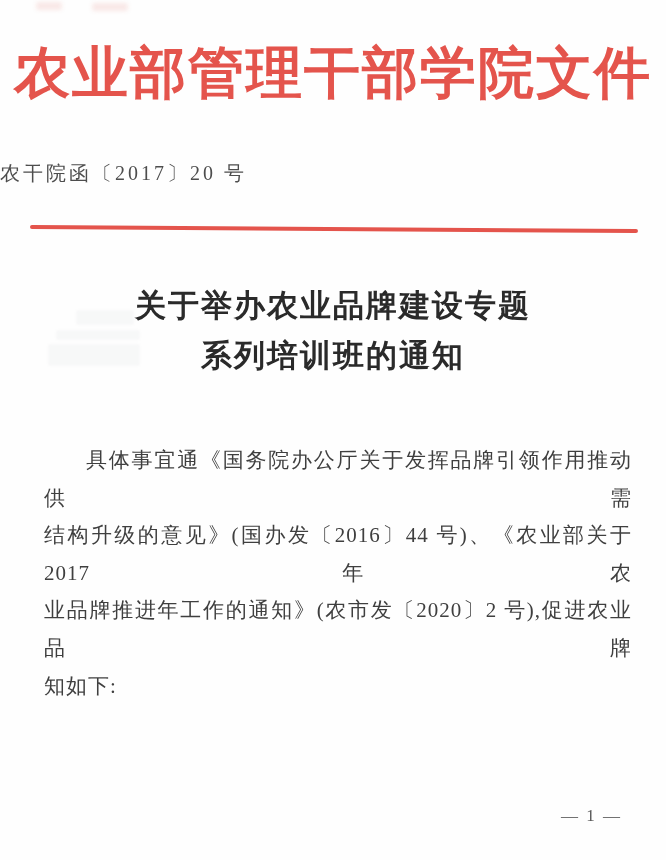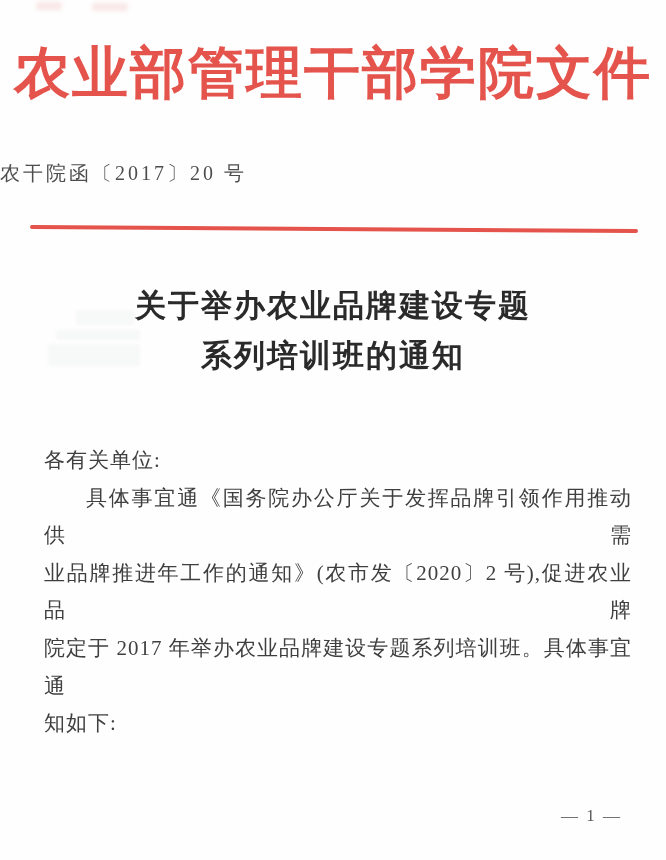--- a/index.html
+++ b/index.html
@@ -129,23 +129,22 @@
   <div class="red-rule"></div>
 
   <div class="artifact bleed" style="top:310px; left:76px; width:58px; height:15px;"></div>
   <div class="artifact bleed" style="top:330px; left:56px; width:84px; height:10px;"></div>
   <div class="artifact bleed" style="top:344px; left:48px; width:92px; height:22px;"></div>
 
   <div class="doc-title l1">关于举办农业品牌建设专题</div>
   <div class="doc-title l2">系列培训班的通知</div>
 
   <div class="body-block">
-    <div class="line">各有关单位:</div>
     <div class="line indent justify-full">具体事宜通《国务院办公厅关于发挥品牌引领作用推动供需</div>
+    <div class="line justify-full">结构升级的意见》(国办发〔2016〕44 号)、《农业部关于 2017 年农</div>
     <div class="line justify-full">业品牌推进年工作的通知》(农市发〔2020〕2 号),促进农业品牌</div>
-    <div class="line justify-full">院定于 2017 年举办农业品牌建设专题系列培训班。具体事宜通</div>
     <div class="line">知如下:</div>
 
   </div>
 
   <div class="page-number">— 1 —</div>
 
 </div>
 
 </body></html>

